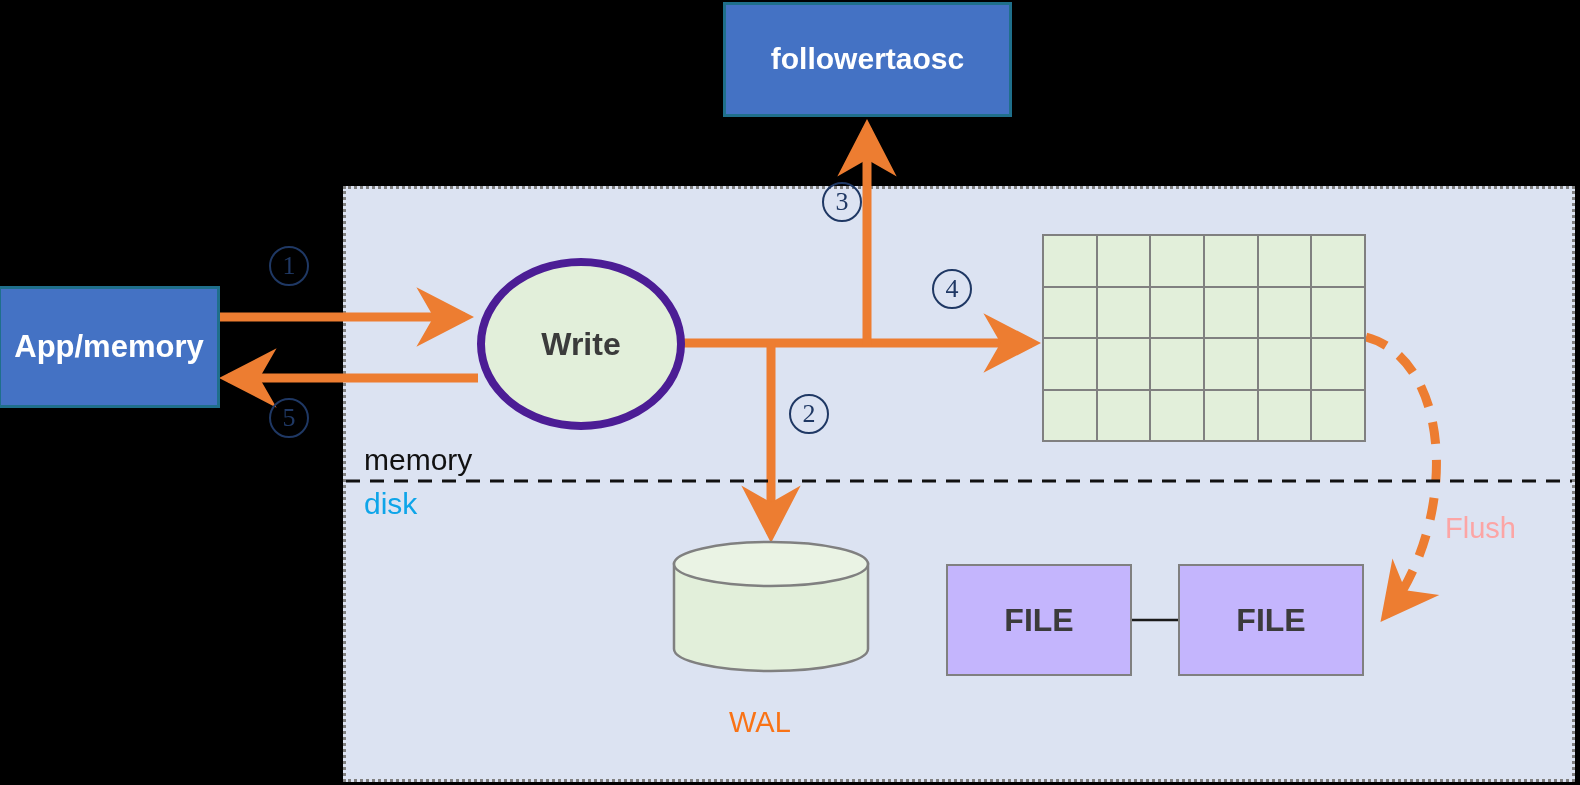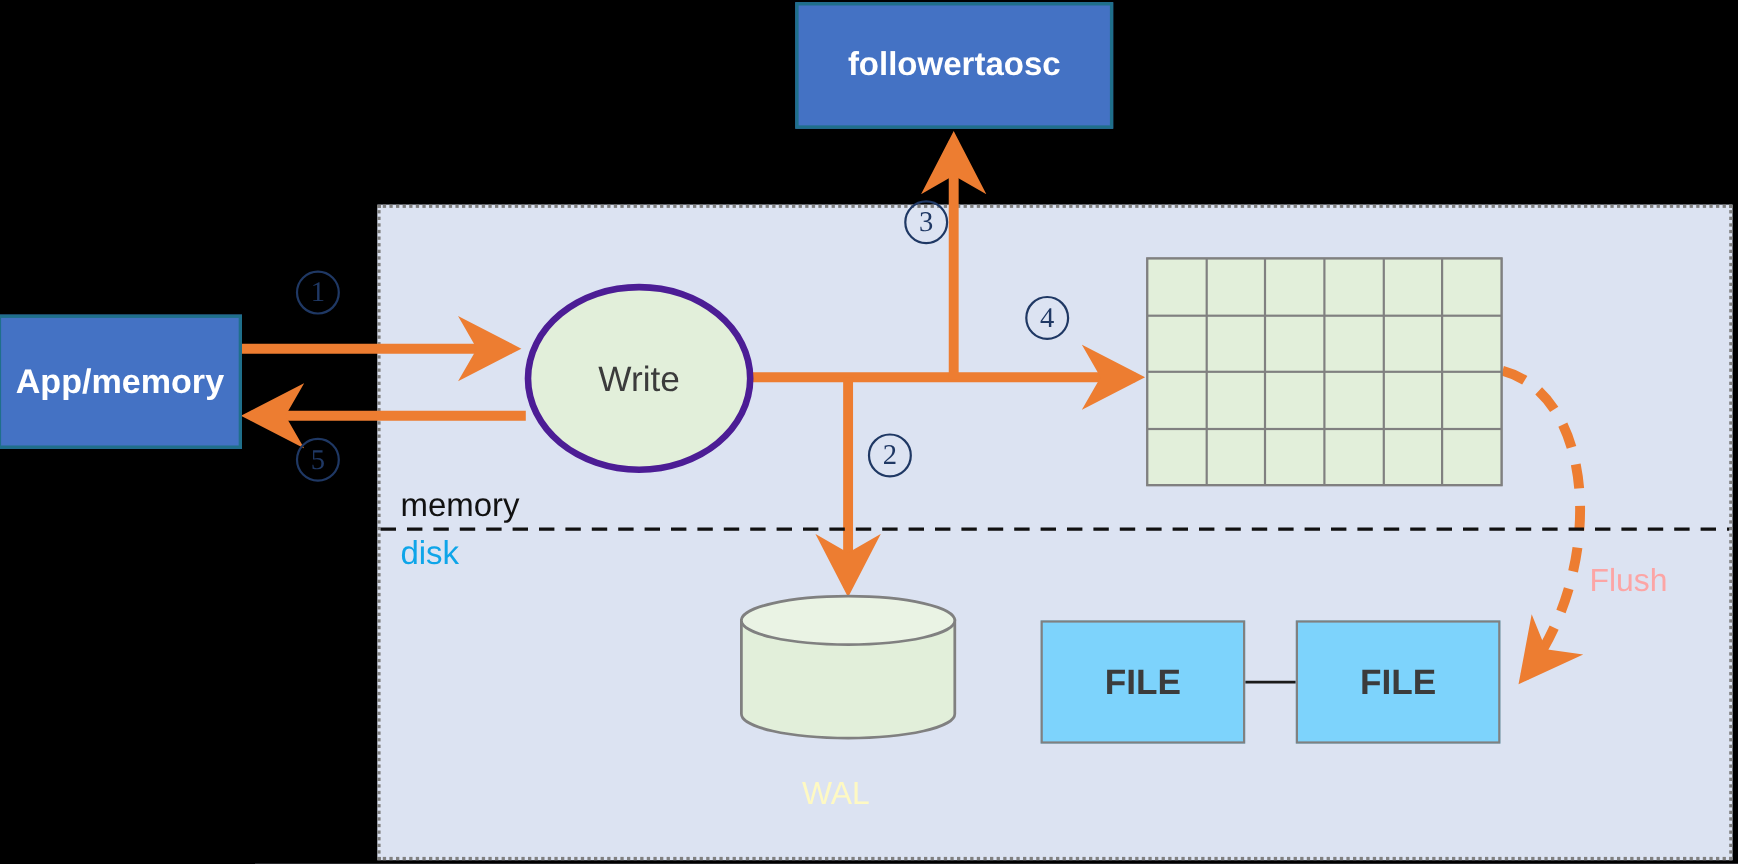--- a/index.html
+++ b/index.html
@@ -69,28 +69,28 @@
   }
   
   #write-ellipse {
     position: absolute;
     left: 477px;
     top: 258px;
     width: 208px;
     height: 172px;
     border-radius: 50%;
     background: #E2EFDA;
-    border: 6px solid #4c1d95;
+    border: 8px solid #4c1d95;
     box-sizing: border-box;
     display: flex;
     align-items: center;
     justify-content: center;
     color: #3B3B3B;
     font-size: 32px;
-    font-weight: normal;
+    font-weight: bold;
   }
   
   #memtable {
     position: absolute;
     left: 1042px;
     top: 234px;
     width: 324px;
     height: 208px;
     display: grid;
     grid-template-columns: repeat(6, 1fr);
@@ -108,36 +108,36 @@
   #wal-cyl {
     position: absolute;
     left: 672px;
     top: 540px;
     width: 198px;
     height: 133px;
   }
   
   .file-box {
     position: absolute;
-    background: #7dd3fc;
+    background: #c4b5fd;
     border: 2px solid #808080;
     box-sizing: border-box;
     display: flex;
     align-items: center;
     justify-content: center;
     color: #3B3B3B;
     font-size: 32px;
     font-weight: bold;
   }
   #file-1 { left: 946px; top: 564px; width: 186px; height: 112px; }
   #file-2 { left: 1178px; top: 564px; width: 186px; height: 112px; }
   
   #label-memory { left: 364px; top: 443px; font-size: 30px; color: #111111; }
   #label-disk   { left: 364px; top: 487px; font-size: 30px; color: #0ea5e9; }
-  #label-wal    { left: 729px; top: 706px; font-size: 29px; color: #fef9c3; }
+  #label-wal    { left: 729px; top: 706px; font-size: 29px; color: #f97316; }
   #label-flush  { left: 1445px; top: 512px; font-size: 29px; color: #fca5a5; }
   #label-leader { left: 1325px; top: 707px; font-size: 29px; color: #111111; }
   
   .step {
     position: absolute;
     width: 40px;
     height: 40px;
     border: 2.5px solid #1F3864;
     border-radius: 50%;
     box-sizing: border-box;

